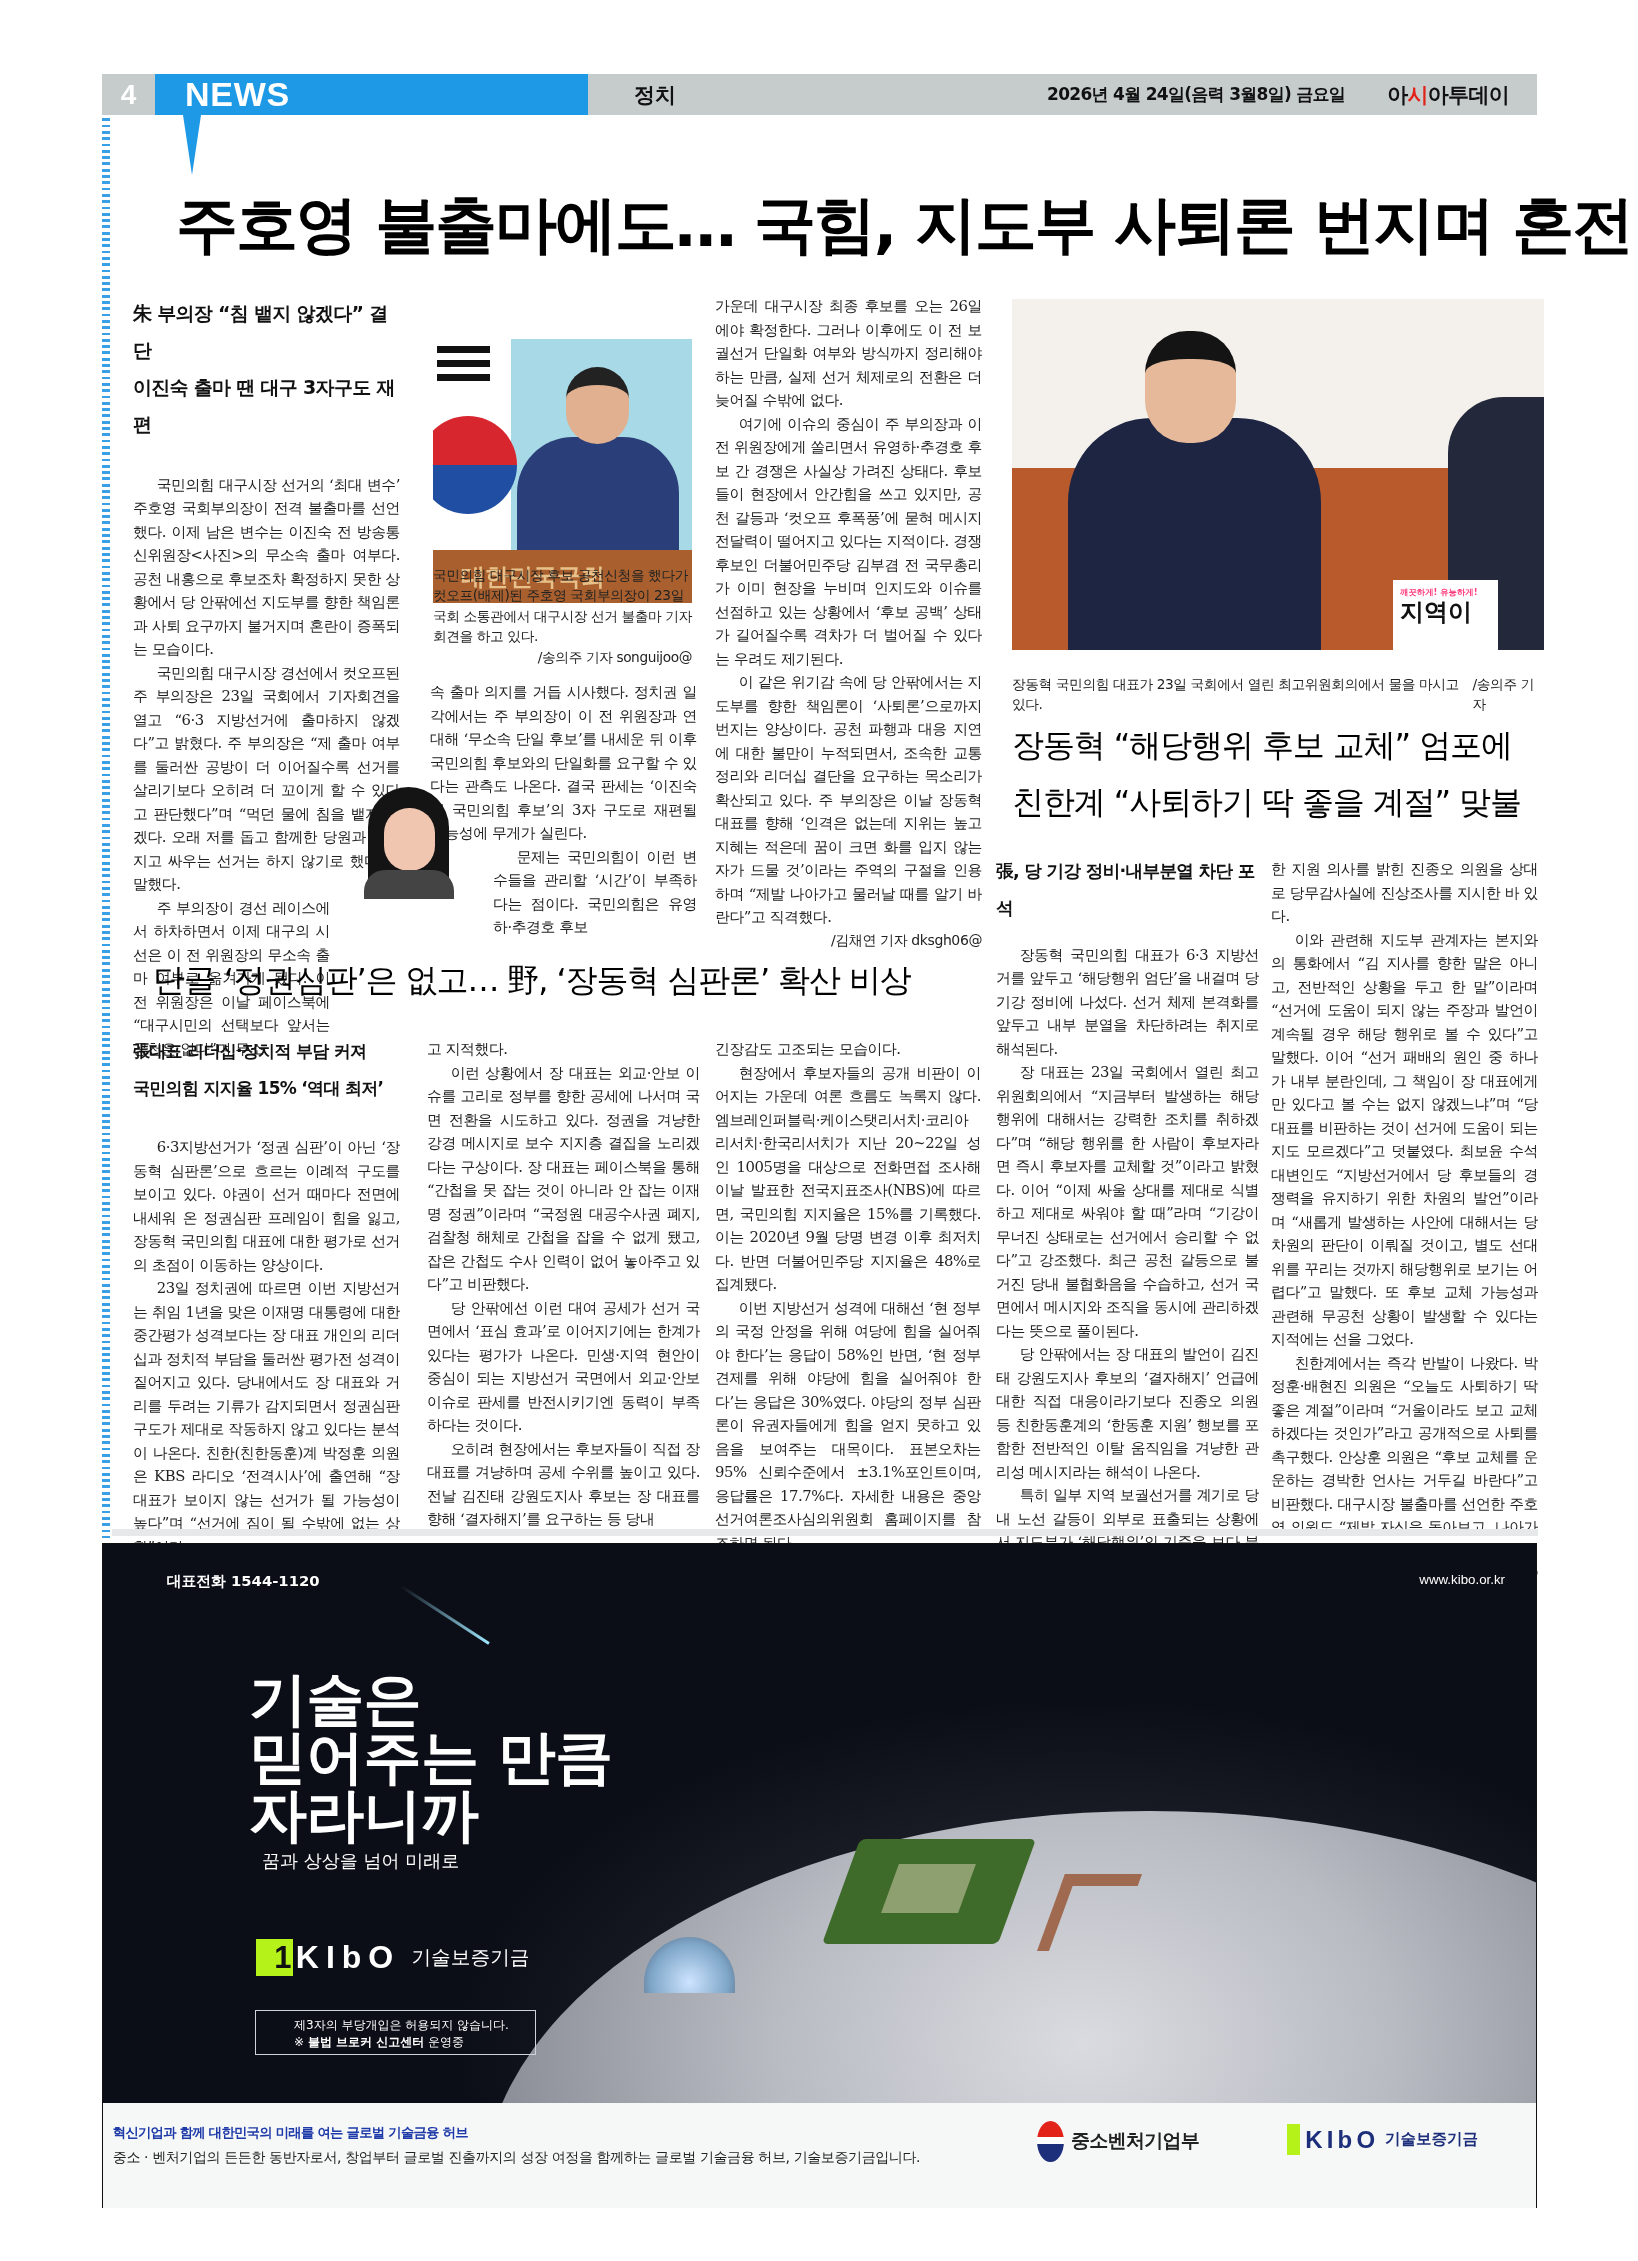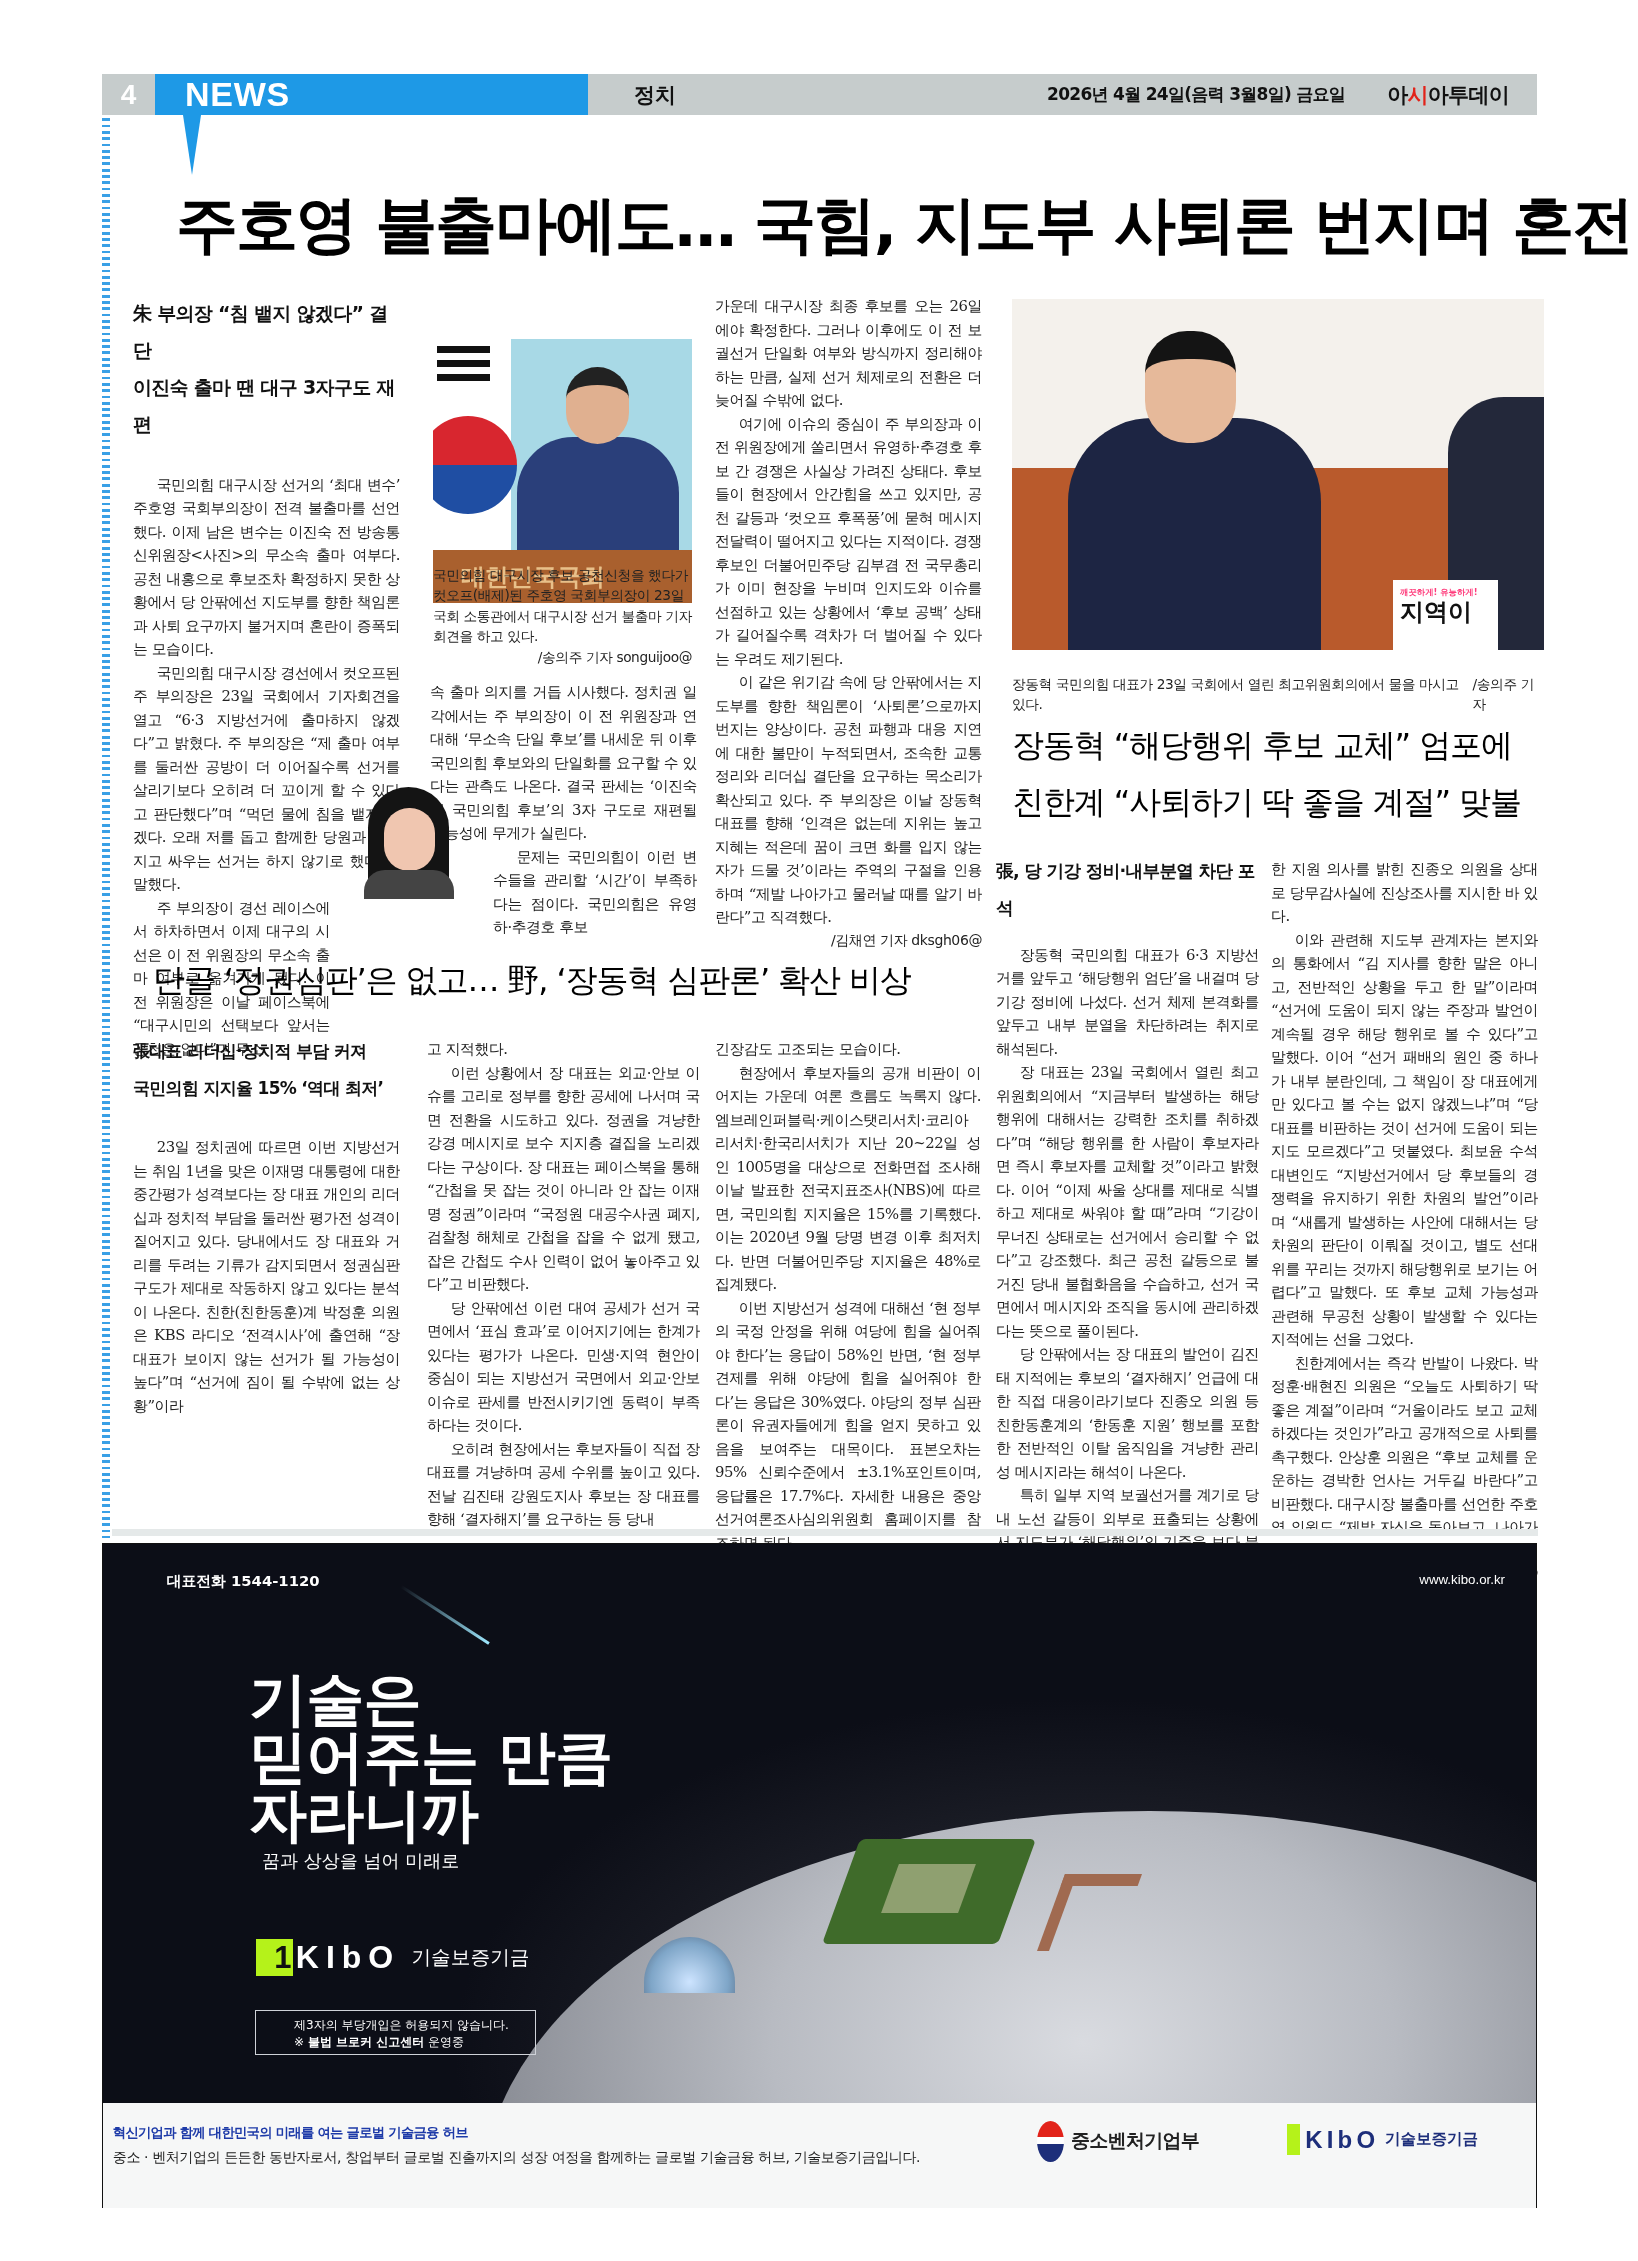--- a/index.html
+++ b/index.html
@@ -175,38 +175,39 @@
 </div>
 
 <div class="headline2" style="left:1012px; top:724px;">장동혁 “해당행위 후보 교체” 엄포에</div>
 <div class="headline2" style="left:1012px; top:781px;">친한계 “사퇴하기 딱 좋을 계절” 맞불</div>
 
 <div class="col" style="left:996px; top:853px; width:263px;">
   <div class="subhead" style="font-size:17.6px;">張, 당 기강 정비·내부분열 차단 포석</div>
   <div class="body-text" style="margin-top:15.5px;">
     <p>장동혁 국민의힘 대표가 6·3 지방선거를 앞두고 ‘해당행위 엄단’을 내걸며 당 기강 정비에 나섰다. 선거 체제 본격화를 앞두고 내부 분열을 차단하려는 취지로 해석된다.</p>
     <p>장 대표는 23일 국회에서 열린 최고위원회의에서 “지금부터 발생하는 해당 행위에 대해서는 강력한 조치를 취하겠다”며 “해당 행위를 한 사람이 후보자라면 즉시 후보자를 교체할 것”이라고 밝혔다. 이어 “이제 싸울 상대를 제대로 식별하고 제대로 싸워야 할 때”라며 “기강이 무너진 상태로는 선거에서 승리할 수 없다”고 강조했다. 최근 공천 갈등으로 불거진 당내 불협화음을 수습하고, 선거 국면에서 메시지와 조직을 동시에 관리하겠다는 뜻으로 풀이된다.</p>
-    <p>당 안팎에서는 장 대표의 발언이 김진태 지적에는 후보의 ‘결자해지’ 언급에 대한 직접 대응이라기보다 진종오 의원 등 친한동훈계의 ‘한동훈 지원’ 행보를 포함한 전반적인 이탈 움직임을 겨냥한 관리성 메시지라는 해석이 나온다.</p>
+    <p>당 안팎에서는 장 대표의 발언이 김진태 강원도지사 후보의 ‘결자해지’ 언급에 대한 직접 대응이라기보다 진종오 의원 등 친한동훈계의 ‘한동훈 지원’ 행보를 포함한 전반적인 이탈 움직임을 겨냥한 관리성 메시지라는 해석이 나온다.</p>
     <p>특히 일부 지역 보궐선거를 계기로 당내 노선 갈등이 외부로 표출되는 상황에서 지도부가 ‘해당행위’의 기준을 보다 분명히 하려 했다는 분석이다. 실제로 장 대표는 지난 21일 당에서 제명된 뒤 부산 북구갑 보궐선거 출마를 선언한 한동훈 전 대표에 대</p>
   </div>
 </div>
 
 <div class="col body-text" style="left:1271px; top:857px; width:267px;">
   <p style="text-indent:0;">한 지원 의사를 밝힌 진종오 의원을 상대로 당무감사실에 진상조사를 지시한 바 있다.</p>
   <p>이와 관련해 지도부 관계자는 본지와의 통화에서 “김 지사를 향한 말은 아니고, 전반적인 상황을 두고 한 말”이라며 “선거에 도움이 되지 않는 주장과 발언이 계속될 경우 해당 행위로 볼 수 있다”고 말했다. 이어 “선거 패배의 원인 중 하나가 내부 분란인데, 그 책임이 장 대표에게만 있다고 볼 수는 없지 않겠느냐”며 “당 대표를 비판하는 것이 선거에 도움이 되는지도 모르겠다”고 덧붙였다. 최보윤 수석대변인도 “지방선거에서 당 후보들의 경쟁력을 유지하기 위한 차원의 발언”이라며 “새롭게 발생하는 사안에 대해서는 당 차원의 판단이 이뤄질 것이고, 별도 선대위를 꾸리는 것까지 해당행위로 보기는 어렵다”고 말했다. 또 후보 교체 가능성과 관련해 무공천 상황이 발생할 수 있다는 지적에는 선을 그었다.</p>
   <p>친한계에서는 즉각 반발이 나왔다. 박정훈·배현진 의원은 “오늘도 사퇴하기 딱 좋은 계절”이라며 “거울이라도 보고 교체하겠다는 것인가”라고 공개적으로 사퇴를 촉구했다. 안상훈 의원은 “후보 교체를 운운하는 경박한 언사는 거두길 바란다”고 비판했다. 대구시장 불출마를 선언한 주호영 의원도 “제발 자신을 돌아보고, 나아가고 물러날 때를 알기 바란다”고 말했다.</p>
   <div class="byline">/이체리 기자 cherilee1208@</div>
 </div>
 
 <div class="headline2" style="left:153px; top:959px;">단골 ‘정권심판’은 없고… 野, ‘장동혁 심판론’ 확산 비상</div>
 
 <div class="col" style="left:133px; top:1033px; width:267px;">
   <div class="subhead" style="font-size:17px;">張대표 리더십·정치적 부담 커져</div>
   <div class="subhead" style="font-size:17px;">국민의힘 지지율 15% ‘역대 최저’</div>
   <div class="body-text" style="margin-top:28px;">
+    <p>6·3지방선거가 ‘정권 심판’이 아닌 ‘장동혁 심판론’으로 흐르는 이례적 구도를 보이고 있다. 야권이 선거 때마다 전면에 내세워 온 정권심판 프레임이 힘을 잃고, 장동혁 국민의힘 대표에 대한 평가로 선거의 초점이 이동하는 양상이다.</p>
     <p>23일 정치권에 따르면 이번 지방선거는 취임 1년을 맞은 이재명 대통령에 대한 중간평가 성격보다는 장 대표 개인의 리더십과 정치적 부담을 둘러싼 평가전 성격이 짙어지고 있다. 당내에서도 장 대표와 거리를 두려는 기류가 감지되면서 정권심판 구도가 제대로 작동하지 않고 있다는 분석이 나온다. 친한(친한동훈)계 박정훈 의원은 KBS 라디오 ‘전격시사’에 출연해 “장 대표가 보이지 않는 선거가 될 가능성이 높다”며 “선거에 짐이 될 수밖에 없는 상황”이라</p>
   </div>
 </div>
 
 <div class="col body-text" style="left:427px; top:1037px; width:273px;">
   <p style="text-indent:0;">고 지적했다.</p>
   <p>이런 상황에서 장 대표는 외교·안보 이슈를 고리로 정부를 향한 공세에 나서며 국면 전환을 시도하고 있다. 정권을 겨냥한 강경 메시지로 보수 지지층 결집을 노리겠다는 구상이다. 장 대표는 페이스북을 통해 “간첩을 못 잡는 것이 아니라 안 잡는 이재명 정권”이라며 “국정원 대공수사권 폐지, 검찰청 해체로 간첩을 잡을 수 없게 됐고, 잡은 간첩도 수사 인력이 없어 놓아주고 있다”고 비판했다.</p>
   <p>당 안팎에선 이런 대여 공세가 선거 국면에서 ‘표심 효과’로 이어지기에는 한계가 있다는 평가가 나온다. 민생·지역 현안이 중심이 되는 지방선거 국면에서 외교·안보 이슈로 판세를 반전시키기엔 동력이 부족하다는 것이다.</p>
   <p>오히려 현장에서는 후보자들이 직접 장 대표를 겨냥하며 공세 수위를 높이고 있다. 전날 김진태 강원도지사 후보는 장 대표를 향해 ‘결자해지’를 요구하는 등 당내</p>
 </div>

